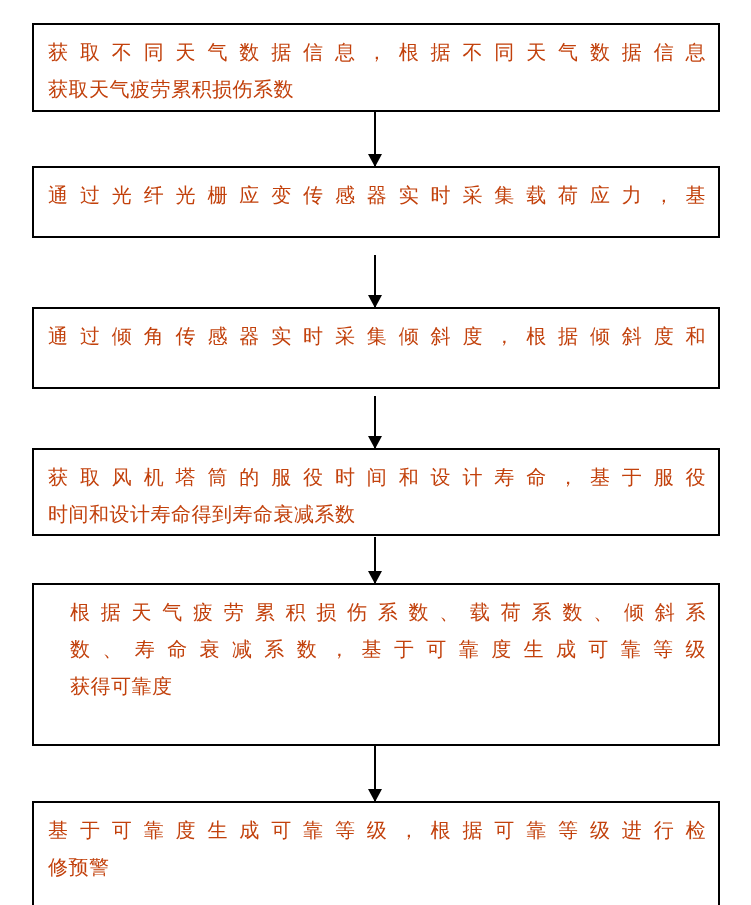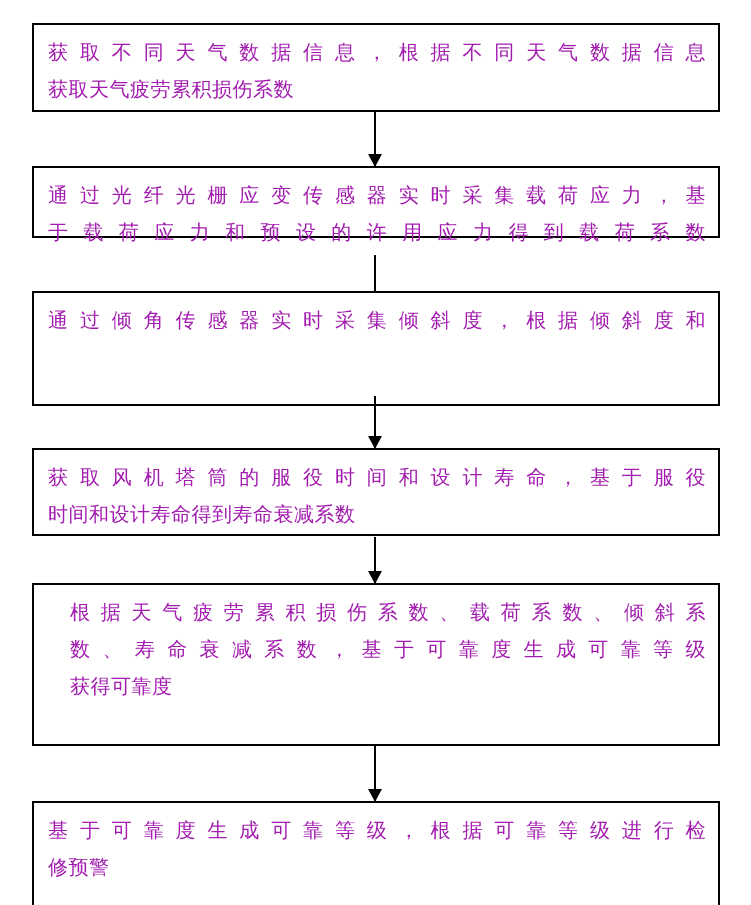--- a/index.html
+++ b/index.html
@@ -18,21 +18,21 @@
     height: 905px;
     box-sizing: border-box;
   }
   .node {
     position: absolute;
     left: 32px;
     width: 688px;
     box-sizing: border-box;
     border: 2px solid #000000;
     background: #ffffff;
-    color: #a21caf;
+    color: #c2410c;
     font-family: "DejaVu Sans", sans-serif;
     font-size: 20px;
     line-height: 37px;
     letter-spacing: 0.5px;
     padding: 9px 12px 10px 14px;
     text-align: justify;
     text-justify: inter-ideograph;
   }
   .node .line {
     display: block;
@@ -68,26 +68,25 @@
 
   <div class="node" style="top:23px; height:89px;">
     <span class="line stretch">获取不同天气数据信息，根据不同天气数据信息</span>
     <span class="line">获取天气疲劳累积损伤系数</span>
   </div>
 
   <div class="arrow" style="top:112px; height:54px;"></div>
 
   <div class="node" style="top:166px; height:72px;">
     <span class="line stretch">通过光纤光栅应变传感器实时采集载荷应力，基</span>
-    <span class="line stretch">于载荷应力和预设的许用应力得到载荷系数</span>
   </div>
 
   <div class="arrow" style="top:255px; height:52px;"></div>
 
-  <div class="node" style="top:291px; height:115px;">
+  <div class="node" style="top:307px; height:82px;">
     <span class="line stretch">通过倾角传感器实时采集倾斜度，根据倾斜度和</span>
   </div>
 
   <div class="arrow" style="top:396px; height:52px;"></div>
 
   <div class="node" style="top:448px; height:88px;">
     <span class="line stretch">获取风机塔筒的服役时间和设计寿命，基于服役</span>
     <span class="line">时间和设计寿命得到寿命衰减系数</span>
   </div>
 

